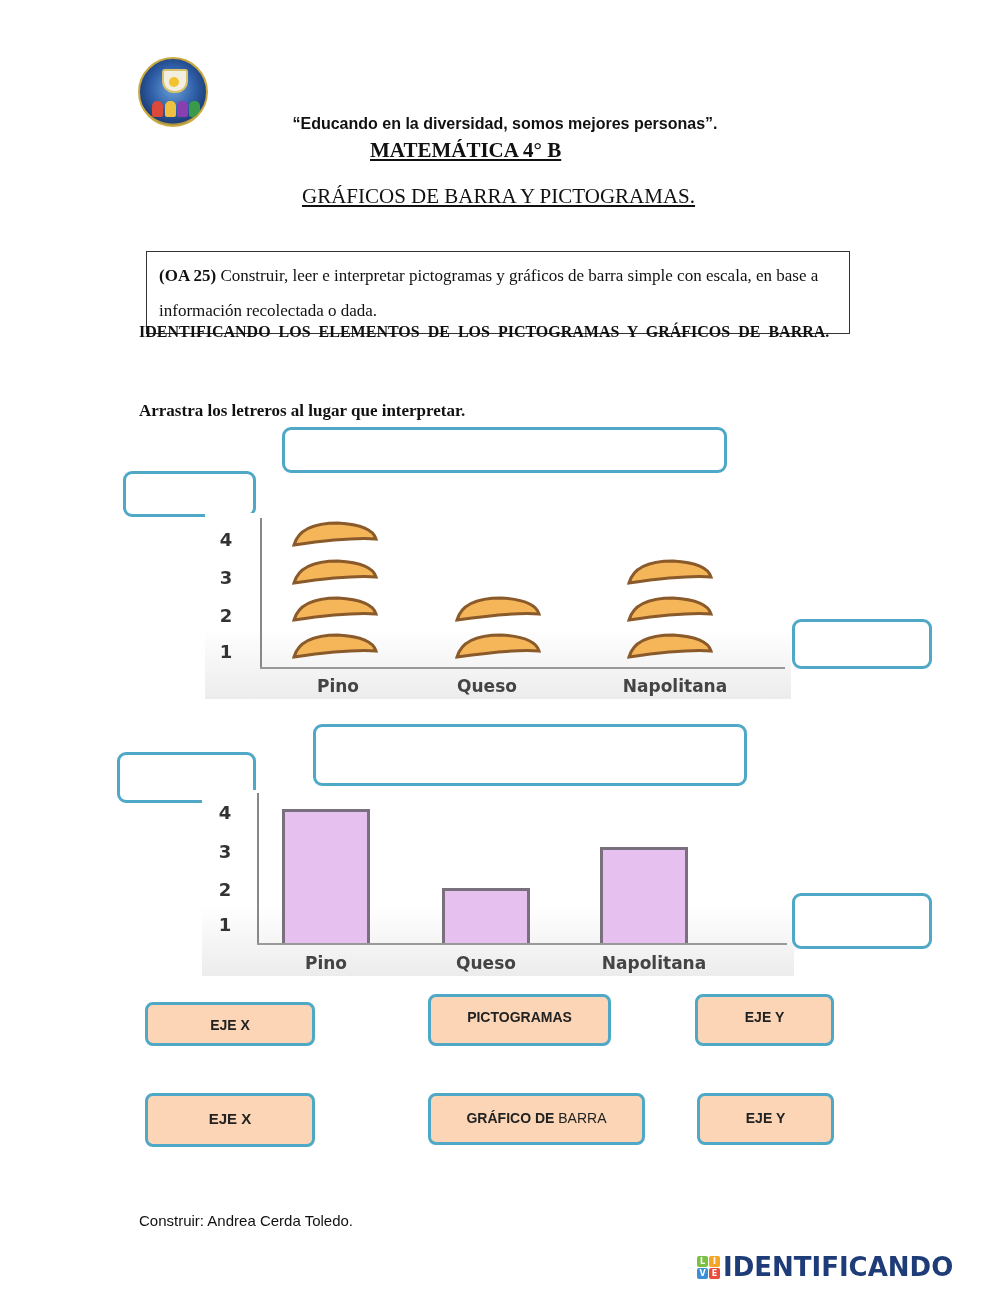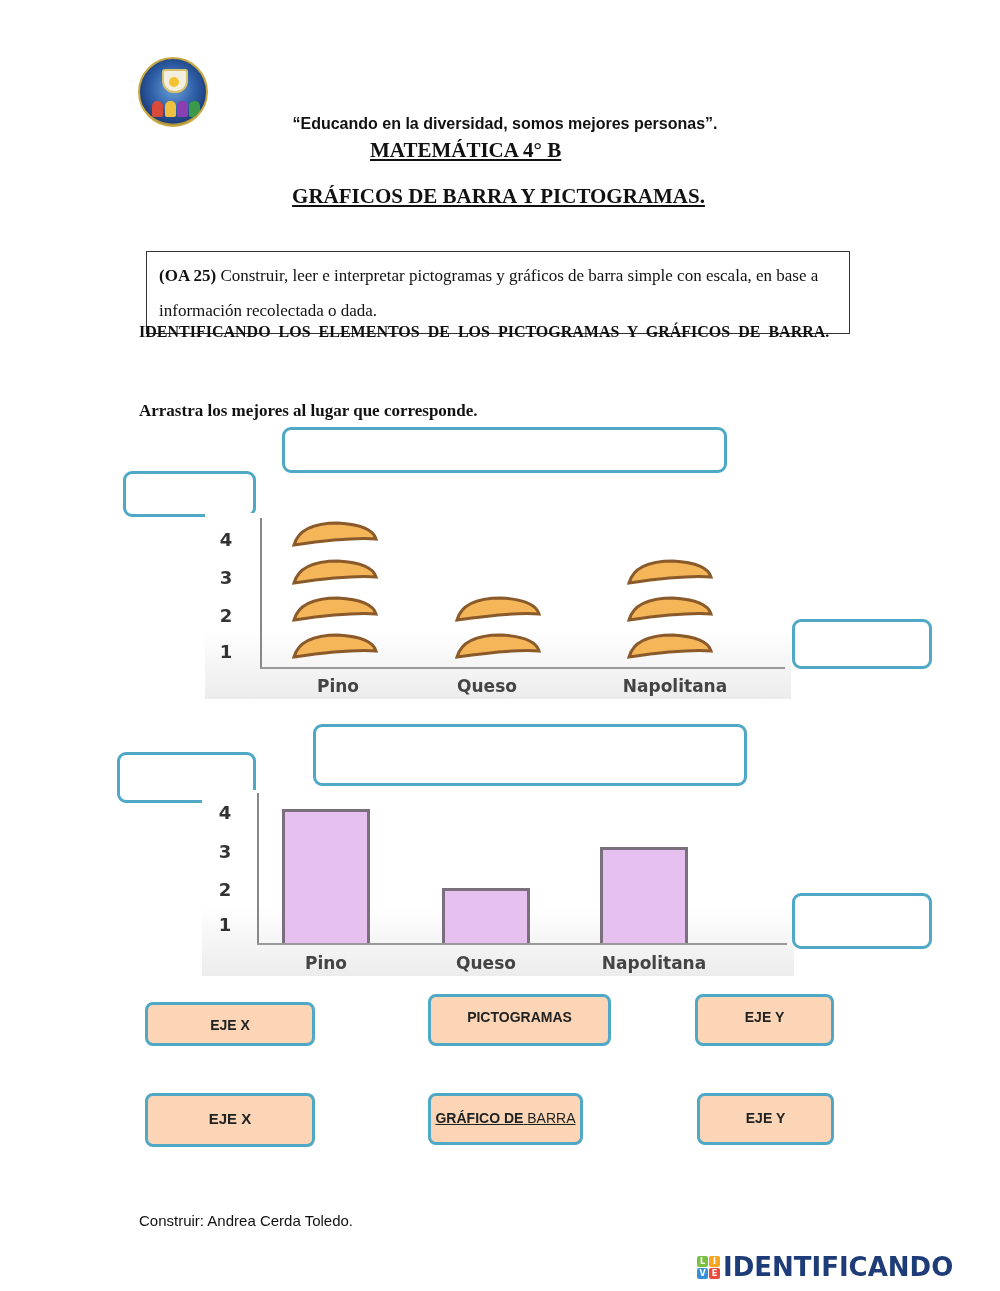--- a/index.html
+++ b/index.html
@@ -4,21 +4,21 @@
 <style>
   html, body { margin:0; padding:0; background:#ffffff; }
   body { width:1000px; height:1291px; position:relative; overflow:hidden; font-family:"Liberation Serif", serif; color:#111; }
   .abs { position:absolute; }
   .logo { left:138px; top:57px; width:70px; height:70px; border-radius:50%; background:radial-gradient(circle at 50% 45%, #6aa0d8 0%, #2f5fa8 45%, #1e3f7a 70%, #b89a3a 72%, #1e3f7a 78%); border:2px solid #c9a93f; box-sizing:border-box; overflow:hidden; }
   .logo .shield { position:absolute; left:22px; top:10px; width:26px; height:24px; background:#f3efe0; border:2px solid #d8c26a; border-radius:3px 3px 12px 12px; box-sizing:border-box; }
   .logo .sun { position:absolute; left:29px; top:18px; width:10px; height:10px; border-radius:50%; background:#f2c230; }
   .logo .kid { position:absolute; bottom:8px; width:11px; height:16px; border-radius:5px 5px 2px 2px; }
   .motto { left:0; width:1010px; top:115px; text-align:center; font-family:"Liberation Sans", sans-serif; font-weight:bold; font-size:16px; }
   .subject { left:370px; top:138px; font-weight:bold; font-size:21px; text-decoration:underline; }
-  .title { left:0; width:997px; top:184px; text-align:center; font-weight:bold; font-size:21px; text-decoration:underline; }
+  .title { left:0; width:997px; top:184px; text-align:center; font-weight:normal; font-size:21px; text-decoration:underline; }
   .oa-box { left:146px; top:223px; width:704px; height:83px; border:1px solid #333; box-sizing:border-box; padding:6px 12px; font-size:17px; line-height:35px;margin-top:28px; }
   .oa-box b { font-weight:bold; }
   .section { left:139px; top:314px; width:719px; font-weight:bold; font-size:16px; line-height:35px; text-align:justify; text-align-last:left; word-spacing:4px; }
   .instr { left:139px; top:401px; font-weight:bold; font-size:17px; }
   .drop { border:3px solid #4ea8c6; border-radius:9px; box-sizing:border-box; background:#fff; }
   .chart { background:linear-gradient(to bottom, #ffffff 0%, #ffffff 62%, #ececec 100%); }
   .axis-y { position:absolute; width:2px; background:#888; }
   .axis-x { position:absolute; height:2px; background:#999; }
   .tick { position:absolute; font-family:"DejaVu Sans", sans-serif; font-weight:bold; font-size:18px; color:#333; width:30px; text-align:center; }
   .cat { position:absolute; font-family:"DejaVu Sans", sans-serif; font-weight:bold; font-size:17px; color:#444; text-align:center; width:160px; }
@@ -45,21 +45,21 @@
 </div>
 <div class="abs motto">“Educando en la diversidad, somos mejores personas”.</div>
 <div class="abs subject">MATEMÁTICA 4° B</div>
 <div class="abs title">GRÁFICOS DE BARRA  Y PICTOGRAMAS.</div>
 
 <div class="abs oa-box">
   <b>(OA 25)</b><span> Construir, leer e interpretar pictogramas y gráficos de barra simple con escala, en base a información recolectada o dada.</span>
 </div>
 
 <div class="abs section">IDENTIFICANDO LOS ELEMENTOS DE LOS PICTOGRAMAS Y GRÁFICOS DE BARRA.</div>
-<div class="abs instr">Arrastra los mejores al lugar que corresponde.</div>
+<div class="abs instr">Arrastra los letreros al lugar que interpretar.</div>
 
 <div class="abs drop" style="left:282px;top:427px;width:445px;height:46px;"></div>
 <div class="abs drop" style="left:123px;top:471px;width:133px;height:46px;"></div>
 
 <div class="abs chart" style="left:205px;top:513px;width:586px;height:186px;">
   <div class="axis-y" style="left:55px;top:5px;height:150px;"></div>
   <div class="axis-x" style="left:55px;top:154px;width:525px;"></div>
   <div class="tick" style="left:6px;top:16px;">4</div>
   <div class="tick" style="left:6px;top:54px;">3</div>
   <div class="tick" style="left:6px;top:92px;">2</div>
@@ -120,21 +120,21 @@
   <div class="cat" style="left:204px;top:163px;">Queso</div>
   <div class="cat" style="left:372px;top:163px;">Napolitana</div>
 </div>
 <div class="abs drop" style="left:792px;top:893px;width:140px;height:56px;"></div>
 
 <div class="abs chip" style="left:145px;top:1002px;width:170px;height:44px;line-height:40px;">EJE X</div>
 <div class="abs chip" style="left:428px;top:994px;width:183px;height:52px;line-height:40px;">PICTOGRAMAS</div>
 <div class="abs chip" style="left:695px;top:994px;width:139px;height:52px;line-height:40px;">EJE Y</div>
 
 <div class="abs chip" style="left:145px;top:1093px;width:170px;height:54px;line-height:46px;font-size:15px;">EJE X</div>
-<div class="abs chip" style="left:428px;top:1093px;width:155px;height:52px;line-height:44px;text-decoration:underline;"><span>GRÁFICO DE</span> <span class="light">BARRA</span></div>
+<div class="abs chip" style="left:428px;top:1093px;width:217px;height:52px;line-height:44px;"><span>GRÁFICO DE</span> <span class="light">BARRA</span></div>
 <div class="abs chip" style="left:697px;top:1093px;width:137px;height:52px;line-height:44px;">EJE Y</div>
 
 <div class="abs footer">Construir: Andrea Cerda Toledo.</div>
 
 <div class="abs lw">
   <div class="blocks">
     <div style="background:#7bc043;">L</div>
     <div style="background:#f5a623;">I</div>
     <div style="background:#3b8fd9;">V</div>
     <div style="background:#e94b3c;">E</div>

